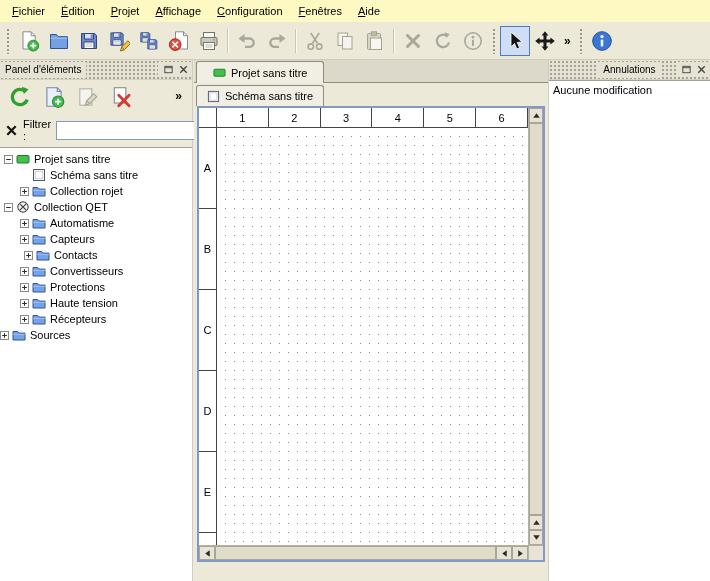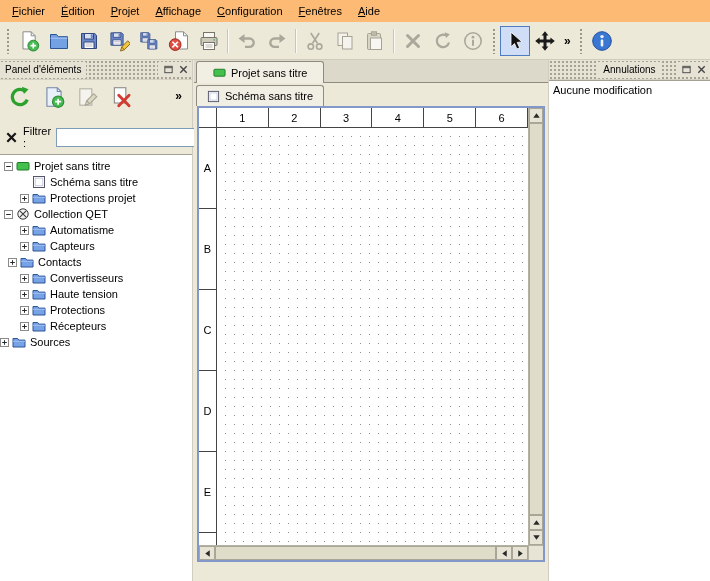--- a/index.html
+++ b/index.html
@@ -2,21 +2,21 @@
 <html><head>
 <meta charset="utf-8">
 <style>
   *{box-sizing:border-box;margin:0;padding:0;}
   html,body{width:710px;height:581px;}
   body{font-family:"Liberation Sans",sans-serif;font-size:11px;color:#000;background:#ece9d8;position:relative;overflow:hidden;}
   svg{display:block;}
   .icon{display:flex;align-items:center;justify-content:center;}
 
   
-  .menubar{height:22px;display:flex;align-items:center;padding:0 4px;background:#fdba74;}
+  .menubar{height:22px;display:flex;align-items:center;padding:0 4px;background:#fef9c3;}
   .menu-item{padding:3px 8px;cursor:default;white-space:nowrap;}
 
   
   .toolbar{position:absolute;top:22px;left:0;right:0;height:38px;display:flex;align-items:center;padding:0 2px;background:#ece9d8;border-bottom:1px solid #cfccbe;}
   .tb-handle{width:4px;height:26px;margin:0 4px;background-image:radial-gradient(#9a9688 1px,transparent 1.2px);background-size:4px 4px;}
   .tb-sep{width:2px;height:24px;margin:0 3px;border-left:1px solid #c9c6b8;border-right:1px solid #fbfaf4;}
   .tb-btn{width:30px;height:30px;flex:none;display:flex;align-items:center;justify-content:center;border:1px solid transparent;background:transparent;padding:0;}
   .tb-btn svg{width:22px;height:22px;}
   .tb-btn.active{background:#cfddf6;border-color:#4f7cc0;}
   .tb-overflow,.lp-overflow{font-weight:bold;font-size:12px;padding:0 4px;cursor:default;}
@@ -26,21 +26,21 @@
   .panel-title{height:20px;flex:none;position:relative;display:flex;align-items:center;background-color:#e6e3d5;background-image:radial-gradient(#a6a294 1px,transparent 1.2px);background-size:4px 4px;background-position:0 4px;border-bottom:1px solid #d5d2c4;}
   .panel-title.centered{justify-content:center;}
   .pt-label{font-size:10px;background:#e6e3d5;padding:0 5px;line-height:16px;white-space:nowrap;}
   .pt-btns{position:absolute;right:1px;top:2px;display:flex;background:#e6e3d5;padding-left:3px;}
   .pt-btn{width:15px;height:15px;display:flex;align-items:center;justify-content:center;background:transparent;border:0;padding:0;}
   .pt-btn svg{width:11px;height:11px;}
   .lp-toolbar{height:34px;flex:none;display:flex;align-items:center;gap:6px;padding:0 6px;position:relative;}
   .lp-btn{width:28px;height:28px;display:flex;align-items:center;justify-content:center;border:0;background:transparent;padding:0;}
   .lp-btn svg{width:24px;height:24px;}
   .lp-overflow{position:absolute;right:6px;top:9px;}
-  .filter-row{height:22px;flex:none;display:flex;align-items:center;gap:5px;padding:0 5px;margin:12px 0 6px;}
+  .filter-row{height:22px;flex:none;display:flex;align-items:center;gap:5px;padding:0 5px;margin:5px 0 6px;}
   .filter-clear{width:18px;height:18px;display:flex;align-items:center;justify-content:center;background:transparent;border:0;padding:0;}
   .filter-clear svg{width:13px;height:13px;}
   .filter-input{flex:1;height:19px;border:1px solid #7f9db9;background:#fff;font:11px "Liberation Sans",sans-serif;padding:1px 3px;margin-right:3px;}
   .tree{flex:1;background:#fff;border-top:1px solid #a39f92;padding-top:3px;overflow:hidden;}
   .tree-row{height:16px;display:flex;align-items:center;gap:3px;}
   .tree-expander{width:9px;height:9px;flex:none;}
   .tree-expander svg{width:9px;height:9px;}
   .tree-spacer{width:9px;flex:none;}
   .tree-icon{width:15px;height:14px;flex:none;display:flex;align-items:center;}
   .tree-icon svg{width:14px;height:14px;}
@@ -369,21 +369,21 @@
             <rect x="0.5" y="0.5" width="8" height="8" fill="#fff" stroke="#8a8a8a"></rect>
             <path d="M2.2 4.5h4.6 M4.5 2.2v4.6" stroke="#2a2a2a" fill="none"></path>
           </svg>
         </span>
         <span class="tree-icon">
           <svg viewBox="0 0 14 14">
             <path d="M1 3.5h4.6l1.2 1.6H13V12H1z" fill="#76a2e8" stroke="#2d5494"></path>
             <path d="M1 6.3h12" stroke="#a4c0f0" stroke-width="1"></path>
           </svg>
         </span>
-        <span class="tree-label">Protections projet</span>
+        <span class="tree-label">Collection rojet</span>
       </div>
       <div class="tree-row" style="padding-left: 4px;">
         <span class="tree-expander">
           <svg viewBox="0 0 9 9">
             <rect x="0.5" y="0.5" width="8" height="8" fill="#fff" stroke="#8a8a8a"></rect>
             <path d="M2.2 4.5h4.6" stroke="#2a2a2a" fill="none"></path>
           </svg>
         </span>
         <span class="tree-icon">
           <svg viewBox="0 0 14 14">
@@ -416,21 +416,21 @@
           </svg>
         </span>
         <span class="tree-icon">
           <svg viewBox="0 0 14 14">
             <path d="M1 3.5h4.6l1.2 1.6H13V12H1z" fill="#76a2e8" stroke="#2d5494"></path>
             <path d="M1 6.3h12" stroke="#a4c0f0" stroke-width="1"></path>
           </svg>
         </span>
         <span class="tree-label">Capteurs</span>
       </div>
-      <div class="tree-row" style="padding-left: 8px;">
+      <div class="tree-row" style="padding-left: 24px;">
         <span class="tree-expander">
           <svg viewBox="0 0 9 9">
             <rect x="0.5" y="0.5" width="8" height="8" fill="#fff" stroke="#8a8a8a"></rect>
             <path d="M2.2 4.5h4.6 M4.5 2.2v4.6" stroke="#2a2a2a" fill="none"></path>
           </svg>
         </span>
         <span class="tree-icon">
           <svg viewBox="0 0 14 14">
             <path d="M1 3.5h4.6l1.2 1.6H13V12H1z" fill="#76a2e8" stroke="#2d5494"></path>
             <path d="M1 6.3h12" stroke="#a4c0f0" stroke-width="1"></path>
@@ -459,36 +459,36 @@
             <rect x="0.5" y="0.5" width="8" height="8" fill="#fff" stroke="#8a8a8a"></rect>
             <path d="M2.2 4.5h4.6 M4.5 2.2v4.6" stroke="#2a2a2a" fill="none"></path>
           </svg>
         </span>
         <span class="tree-icon">
           <svg viewBox="0 0 14 14">
             <path d="M1 3.5h4.6l1.2 1.6H13V12H1z" fill="#76a2e8" stroke="#2d5494"></path>
             <path d="M1 6.3h12" stroke="#a4c0f0" stroke-width="1"></path>
           </svg>
         </span>
+        <span class="tree-label">Protections</span>
+      </div>
+      <div class="tree-row" style="padding-left: 20px;">
+        <span class="tree-expander">
+          <svg viewBox="0 0 9 9">
+            <rect x="0.5" y="0.5" width="8" height="8" fill="#fff" stroke="#8a8a8a"></rect>
+            <path d="M2.2 4.5h4.6 M4.5 2.2v4.6" stroke="#2a2a2a" fill="none"></path>
+          </svg>
+        </span>
+        <span class="tree-icon">
+          <svg viewBox="0 0 14 14">
+            <path d="M1 3.5h4.6l1.2 1.6H13V12H1z" fill="#76a2e8" stroke="#2d5494"></path>
+            <path d="M1 6.3h12" stroke="#a4c0f0" stroke-width="1"></path>
+          </svg>
+        </span>
         <span class="tree-label">Haute tension</span>
-      </div>
-      <div class="tree-row" style="padding-left: 20px;">
-        <span class="tree-expander">
-          <svg viewBox="0 0 9 9">
-            <rect x="0.5" y="0.5" width="8" height="8" fill="#fff" stroke="#8a8a8a"></rect>
-            <path d="M2.2 4.5h4.6 M4.5 2.2v4.6" stroke="#2a2a2a" fill="none"></path>
-          </svg>
-        </span>
-        <span class="tree-icon">
-          <svg viewBox="0 0 14 14">
-            <path d="M1 3.5h4.6l1.2 1.6H13V12H1z" fill="#76a2e8" stroke="#2d5494"></path>
-            <path d="M1 6.3h12" stroke="#a4c0f0" stroke-width="1"></path>
-          </svg>
-        </span>
-        <span class="tree-label">Protections</span>
       </div>
       <div class="tree-row" style="padding-left: 20px;">
         <span class="tree-expander">
           <svg viewBox="0 0 9 9">
             <rect x="0.5" y="0.5" width="8" height="8" fill="#fff" stroke="#8a8a8a"></rect>
             <path d="M2.2 4.5h4.6 M4.5 2.2v4.6" stroke="#2a2a2a" fill="none"></path>
           </svg>
         </span>
         <span class="tree-icon">
           <svg viewBox="0 0 14 14">

